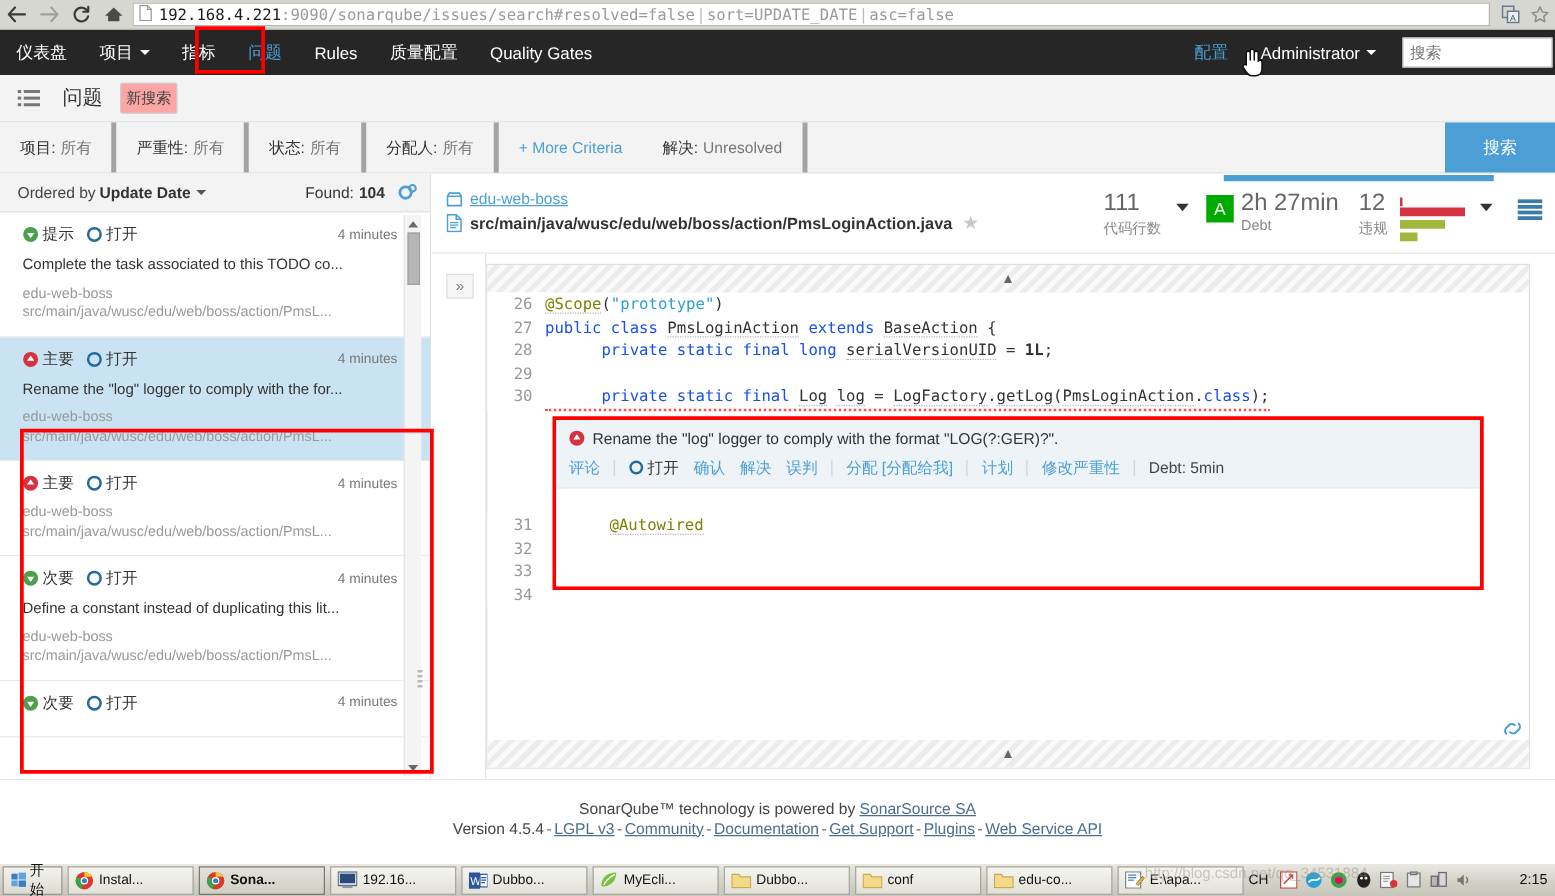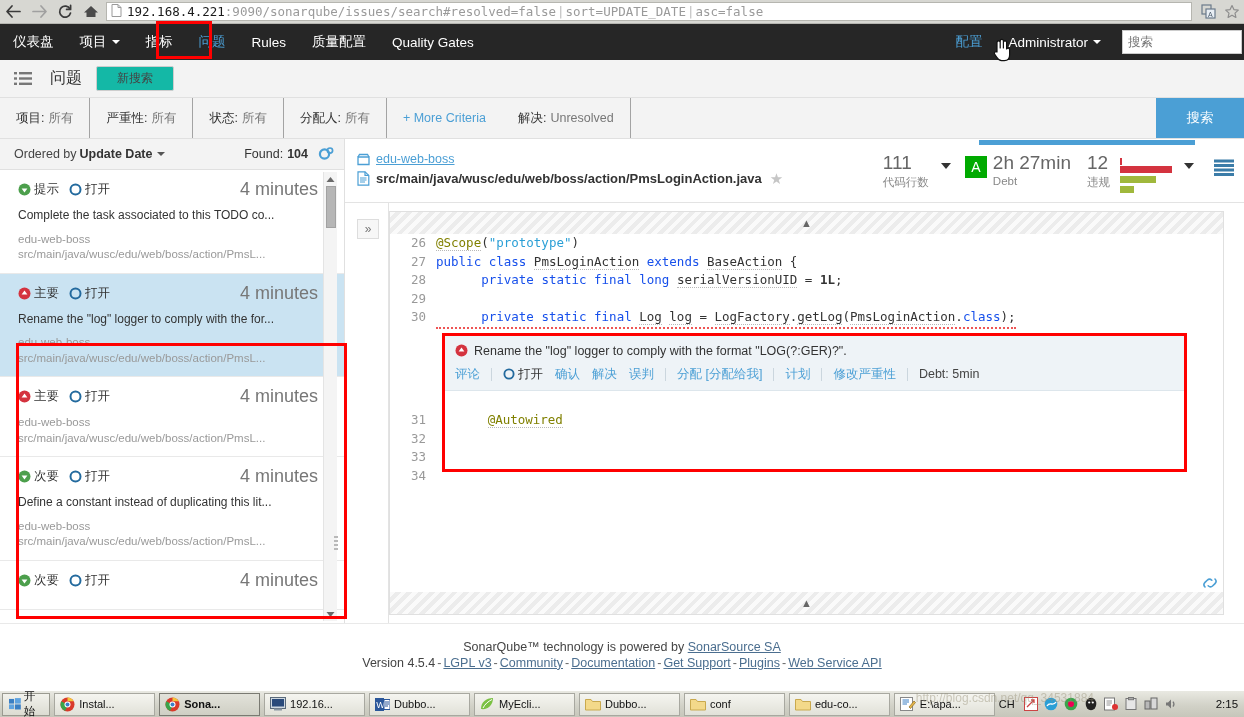--- a/index.html
+++ b/index.html
@@ -59,32 +59,32 @@
   #cursor-hand { position: absolute; left: 992px; top: 38px; z-index: 40; pointer-events:none; }
 
   
   #page-head {
     height: 38px; background: #f3f3f3; border-bottom: 1px solid #e0e0e0;
     display: flex; align-items: center; padding: 0 0 0 14px;
   }
   #list-view-icon { color: #666; margin-right: 18px; display:flex; }
   #page-title { font-size: 16px; color: #333; margin-right: 14px; }
   #new-search-btn {
-    border: 1px solid #cdcdcd; background: #14b8a6; font-size: 12px; color: #444;
-    padding: 3px 20px; border-radius: 2px; cursor: pointer;
+    border: 1px solid #cdcdcd; background: #fca5a5; font-size: 12px; color: #444;
+    padding: 3px 4px; border-radius: 2px; cursor: pointer;
   }
 
   
   #filter-bar {
     height: 41px; background: #f3f3f3; border-bottom: 1px solid #e0e0e0;
     display: flex; align-items: stretch;
   }
   .facet {
     display: flex; align-items: center; padding: 0 16px; font-size: 12.5px;
-    color: #333; border-right: 1px solid #a3a3a3; cursor: pointer; white-space: nowrap;
+    color: #333; border-right: 4px solid #a3a3a3; cursor: pointer; white-space: nowrap;
   }
   .facet .fval { color: #777; margin-left: 4px; }
   .facet.more { color: #4b9fd5; border-right: none; }
   #search-submit {
     margin-left: auto; width: 88px; background: #4b9fd5; color: #fff;
     display: flex; align-items: center; justify-content: center;
     font-size: 13.5px; cursor: pointer;
   }
 
   
@@ -111,21 +111,21 @@
   .issue-item {
     padding: 9px 26px 10px 18px; border-bottom: 1px solid #e9e9e9;
     cursor: pointer; background: #fff; position: relative;
   }
   .issue-item.selected { background: #cae3f2; }
   .issue-meta { display: flex; align-items: center; font-size: 12.5px; margin-bottom: 8px; }
   .sev { display: flex; align-items: center; color: #333; margin-right: 10px; }
   .sev .gl { margin-right: 3px; display: flex; }
   .status-tag { display: flex; align-items: center; color: #333; }
   .status-tag .gl { margin-right: 3px; display: flex; }
-  .issue-age { margin-left: auto; color: #777; font-size: 18px; }
+  .issue-age { margin-left: auto; color: #777; font-size: 11px; }
   .issue-msg { font-size: 12px; color: #333; line-height: 1.3;
                white-space: nowrap; overflow: hidden; text-overflow: ellipsis; margin-bottom: 8px; }
   .issue-proj { font-size: 11.5px; color: #999; line-height: 1.35; }
   .issue-path { font-size: 11.5px; color: #999; line-height: 1.35;
                 white-space: nowrap; overflow: hidden; }
 
   
   #list-scrollbar {
     position: absolute; right: 7px; top: 33px; width: 14px; bottom: 2px;
     background: #f4f4f4; border-left: 1px solid #e4e4e4;

